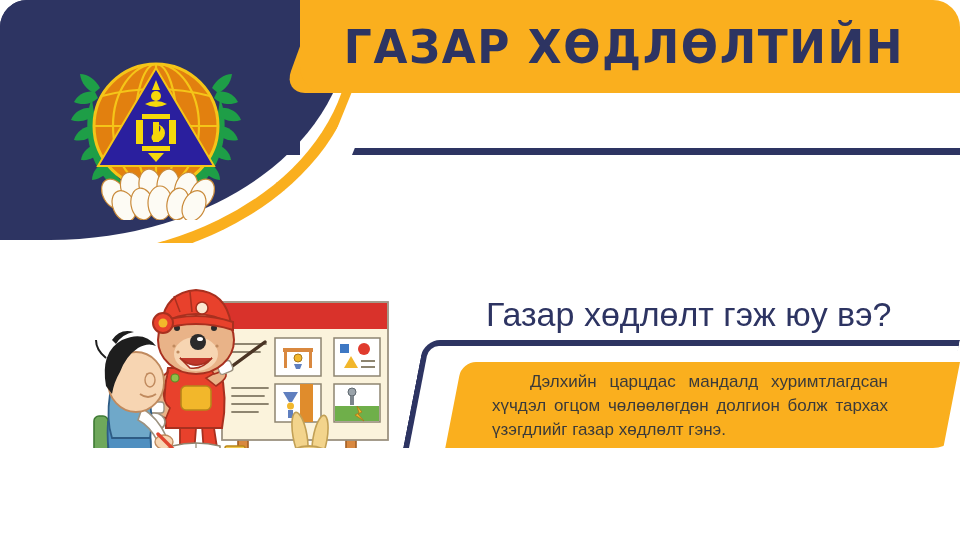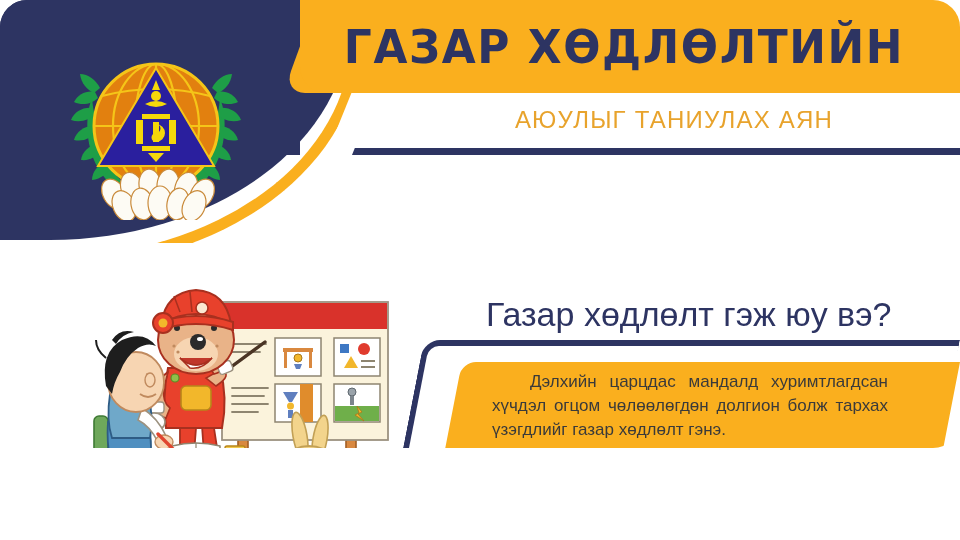--- a/index.html
+++ b/index.html
@@ -159,21 +159,20 @@
     <div class="navy-strip"></div>
 
     <div class="yellow-arc2"></div>
 
     <div class="title-banner-skew"></div>
     <div class="title-banner"></div>
     <div class="title-text">ГАЗАР ХӨДЛӨЛТИЙН</div>
 
     <div class="subtitle-band-skew"></div>
     <div class="subtitle-band"></div>
-    <div class="subtitle-text">АЮУЛЫГ ТАНИУЛАХ АЯН</div>
     <div class="subtitle-rule-skew"></div>
     <div class="subtitle-rule"></div>
 
     <div class="emblem">
       <svg viewBox="0 0 188 182" width="188" height="182">
 
         <g fill="#1E9E47">
           <path d="M30 60 C22 80 24 112 38 133 C46 146 58 156 70 162 C62 150 54 138 48 124 C38 104 32 82 30 60 Z"></path>
           <path d="M33 54 C25 52 16 56 12 64 C20 68 30 66 36 60 Z"></path>
           <path d="M30 70 C21 69 12 74 9 82 C18 85 28 82 33 76 Z"></path>

